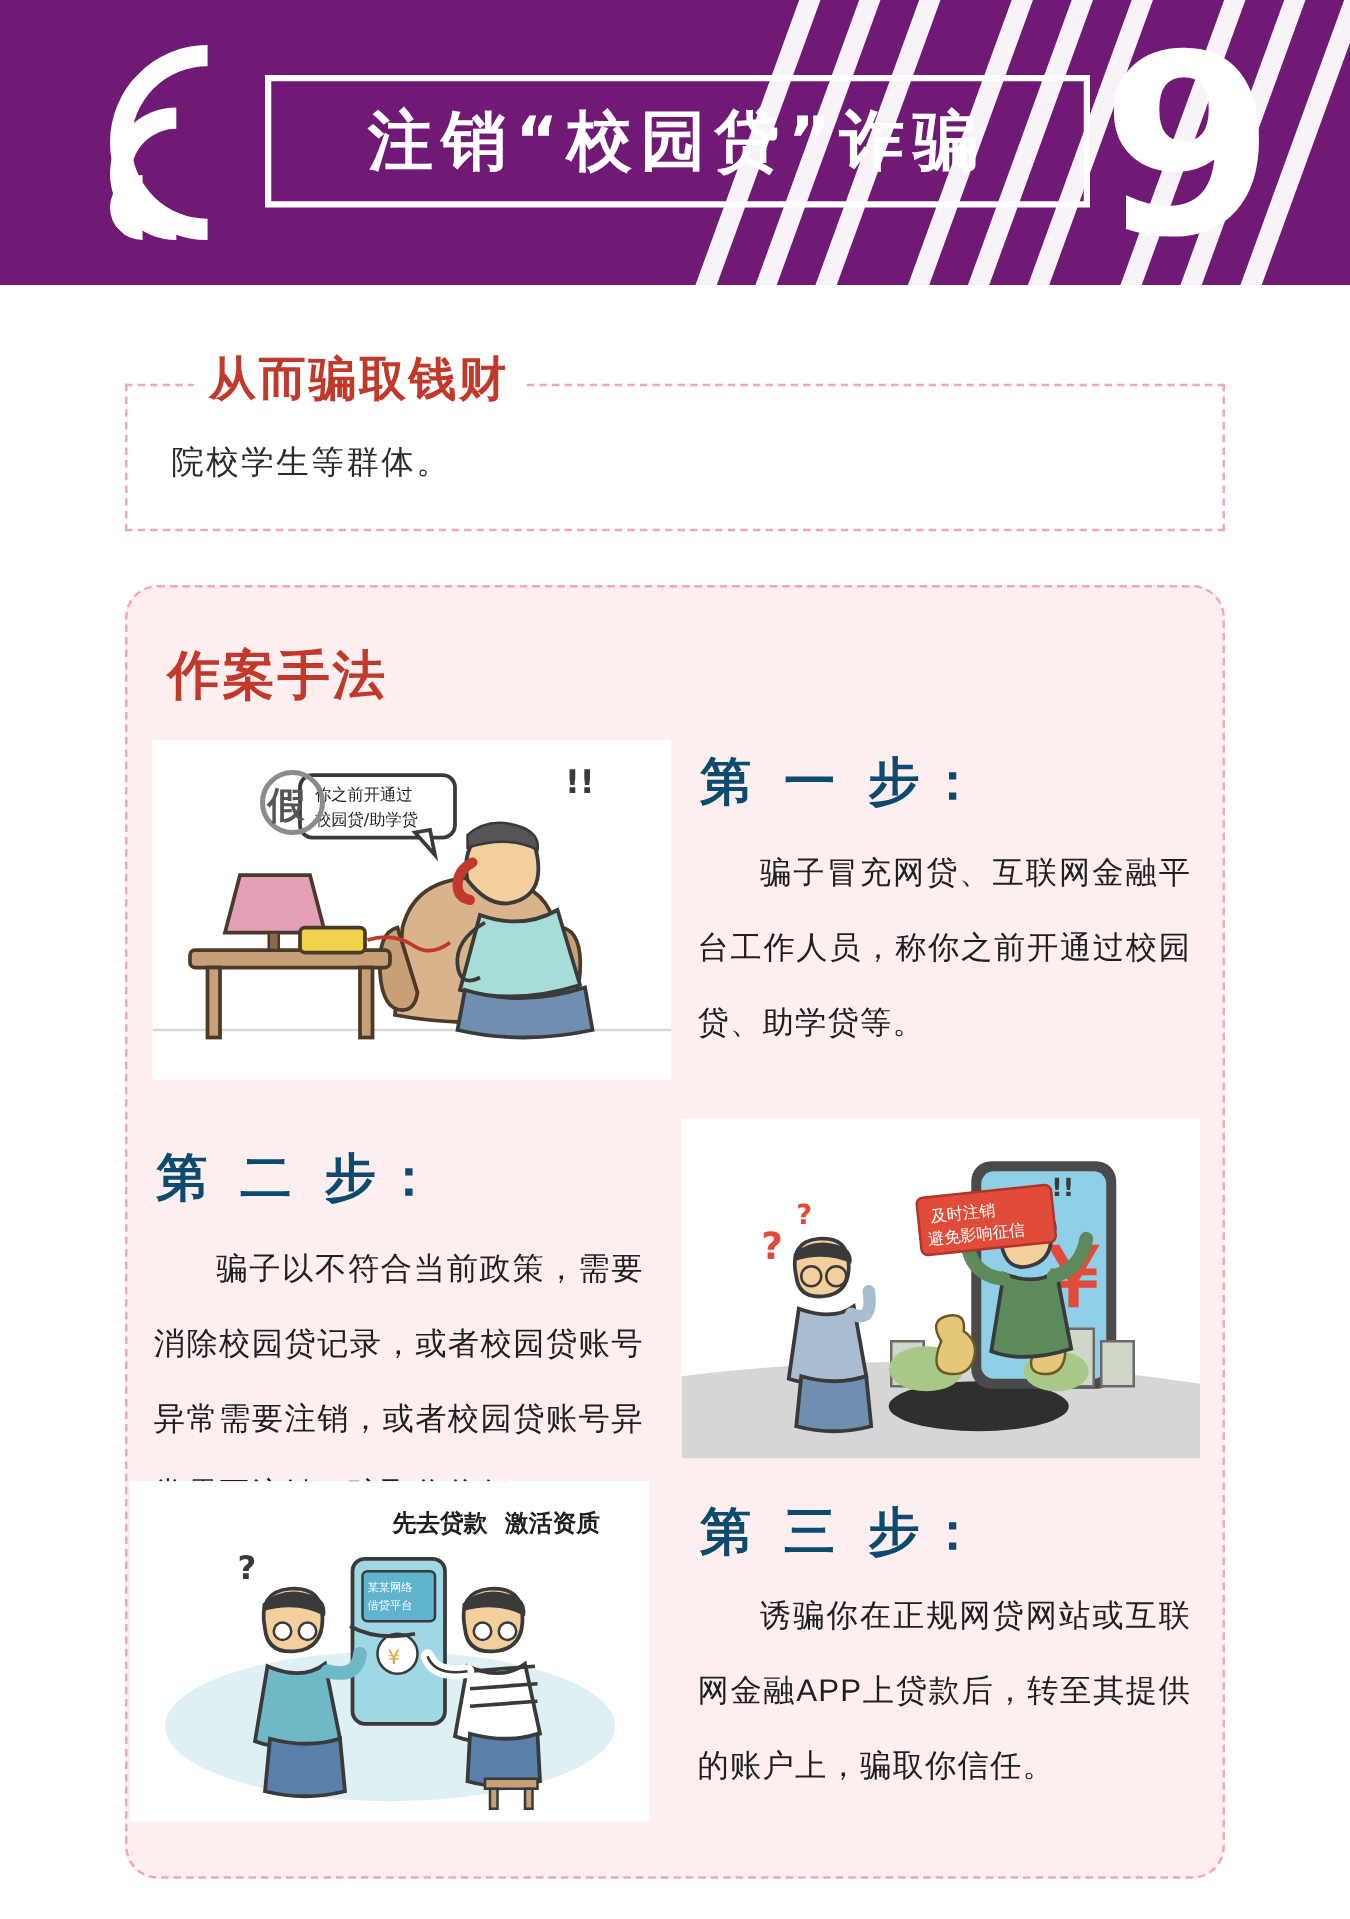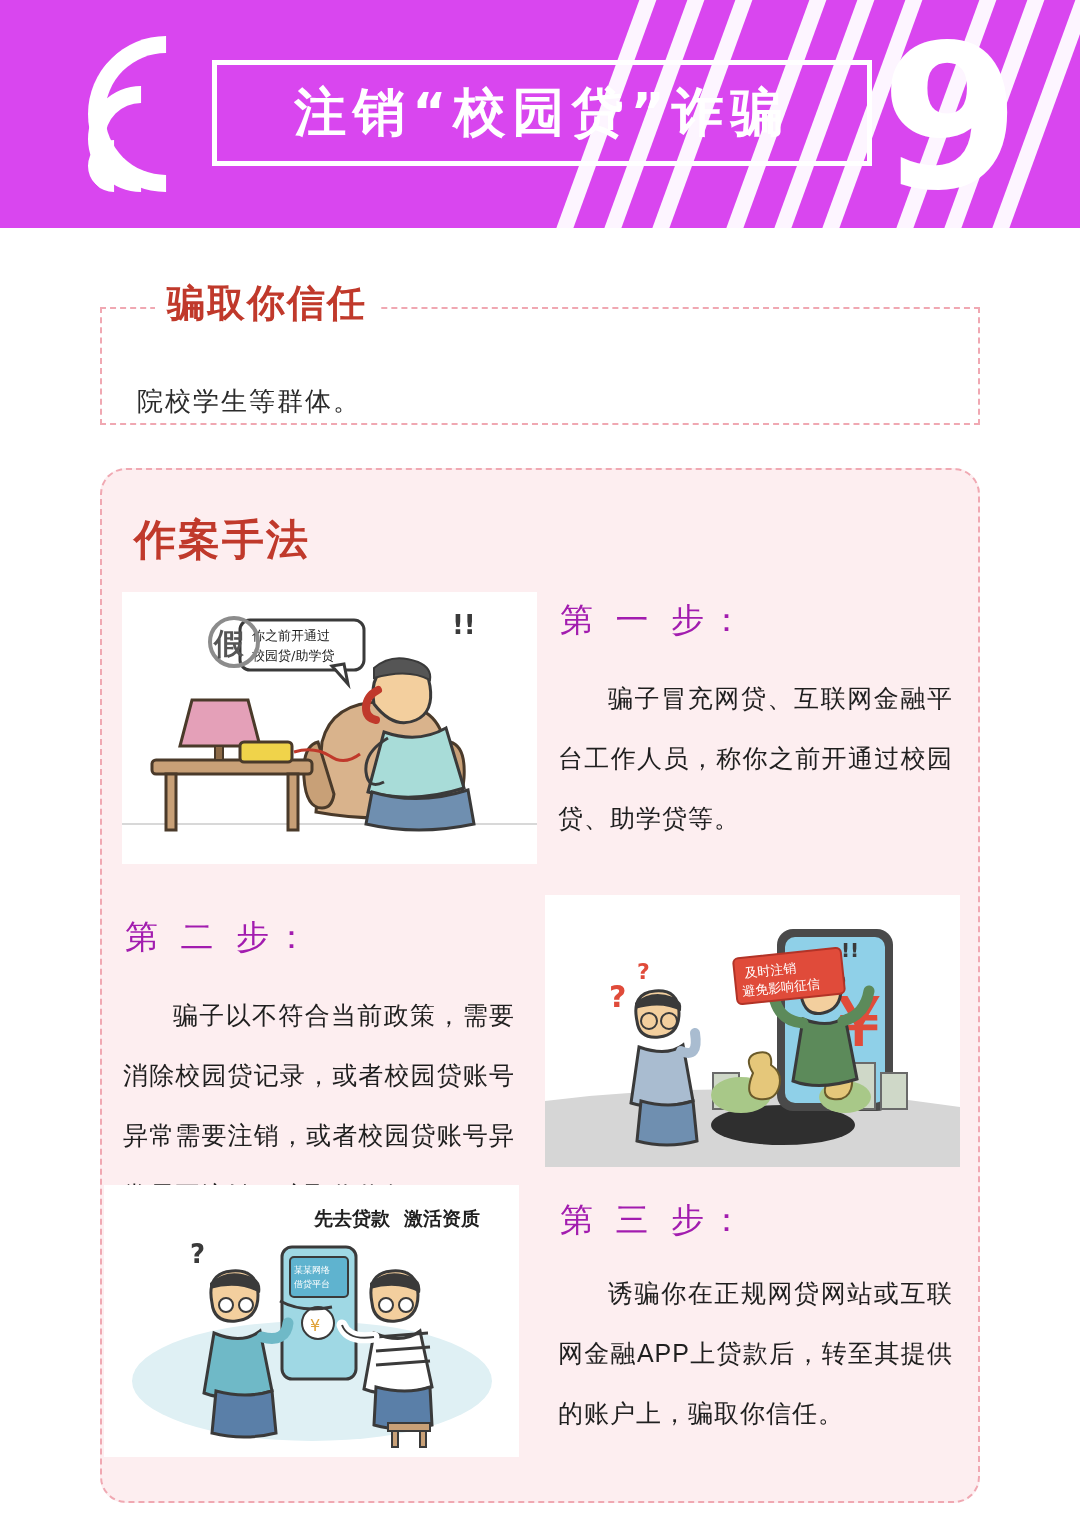--- a/index.html
+++ b/index.html
@@ -14,21 +14,21 @@
     font-family: "Liberation Sans", "DejaVu Sans", sans-serif;
     overflow: hidden;
   }
 
   
   .header {
     position: absolute;
     left: 0; top: 0;
     width: 1080px;
     height: 228px;
-    background: #d946ef;
+    background: #701a75;
     overflow: hidden;
   }
   .header-stripes {
     position: absolute;
     top: 0; right: 0;
     width: 560px;
     height: 228px;
     overflow: hidden;
   }
   .stripe {
@@ -114,21 +114,20 @@
     background: #ffffff;
     padding: 0 12px;
   }
   .victims-text {
     position: absolute;
     left: 137px;
     top: 352px;
     font-size: 26px;
     color: #2b2b2b;
     letter-spacing: 2px;
-    margin-top: 32px;
   }
 
   
   .method-box {
     position: absolute;
     left: 100px;
     top: 468px;
     width: 880px;
     height: 1035px;
     border: 2px dashed #f0a8b2;
@@ -142,23 +141,23 @@
     font-size: 42px;
   }
 
   .step-img {
     position: absolute;
     background: #ffffff;
     overflow: hidden;
   }
   .step-label {
     position: absolute;
-    font-size: 33px;
-    font-weight: normal;
-    color: #a21caf;
+    font-size: 41px;
+    font-weight: bold;
+    color: #0c4a6e;
     letter-spacing: 6px;
     font-family: "DejaVu Sans", "Liberation Sans", sans-serif;
     white-space: nowrap;
   }
   .step-text {
     position: absolute;
     font-size: 25px;
     line-height: 60px;
     color: #1f1f1f;
     letter-spacing: 1px;
@@ -207,21 +206,21 @@
   </div>
 
   <div class="title-box">
     <span class="title-text">注销“校园贷”诈骗</span>
   </div>
 
   <div class="big-number">9</div>
 </div>
 
 <div class="victims-box"></div>
-<div class="section-heading victims-heading">骗取你信任</div>
+<div class="section-heading victims-heading">从而骗取钱财</div>
 <div class="victims-text">院校学生等群体。</div>
 
 <div class="method-box"></div>
 <div class="section-heading method-heading">作案手法</div>
 
 <div class="step-img img1">
   <svg class="ill" viewBox="0 0 415 272" xmlns="http://www.w3.org/2000/svg">
     <rect x="0" y="0" width="415" height="272" fill="#ffffff"></rect>
 
     <path d="M0 232 L415 232" stroke="#d8d8d8" stroke-width="2" fill="none"></path>

